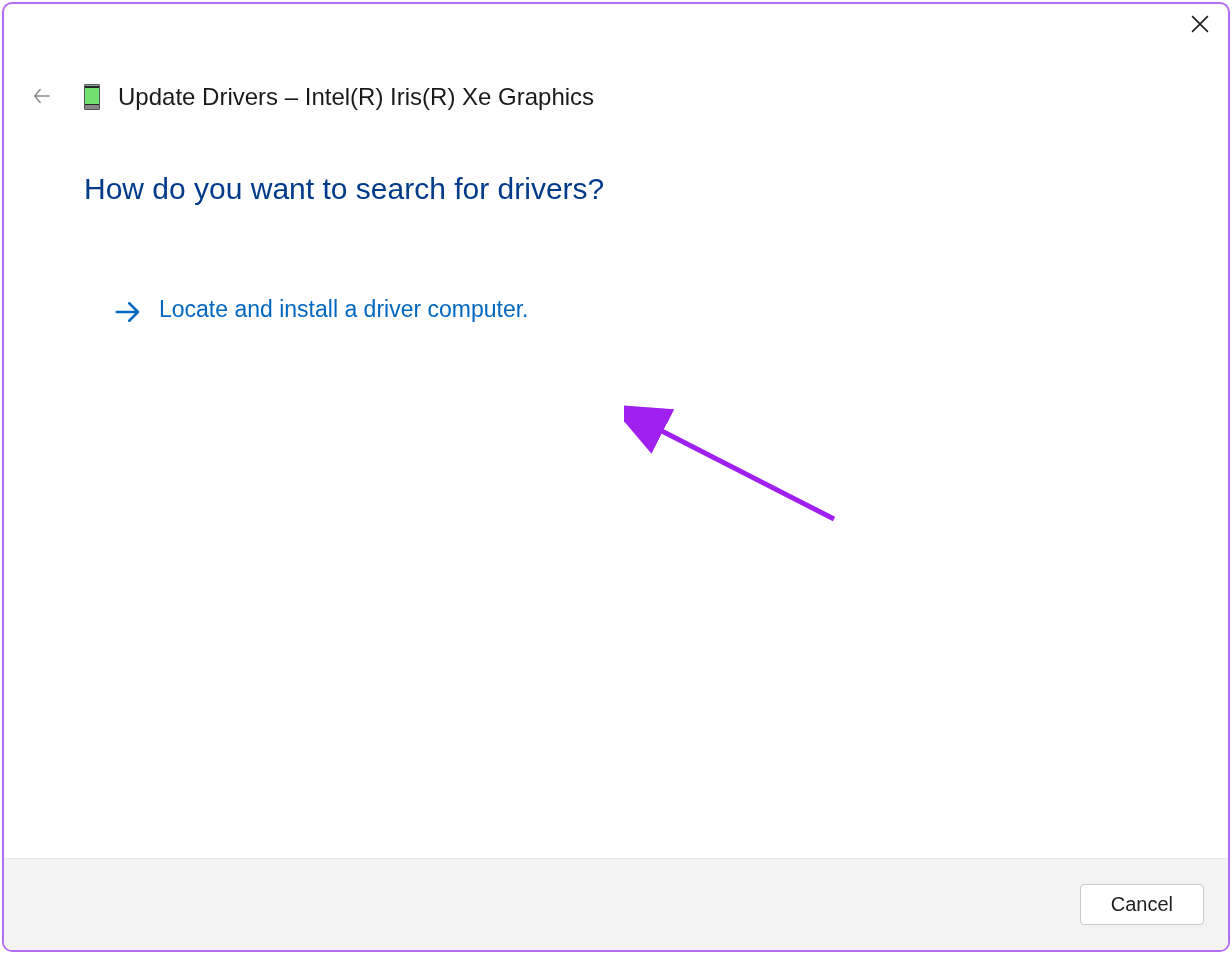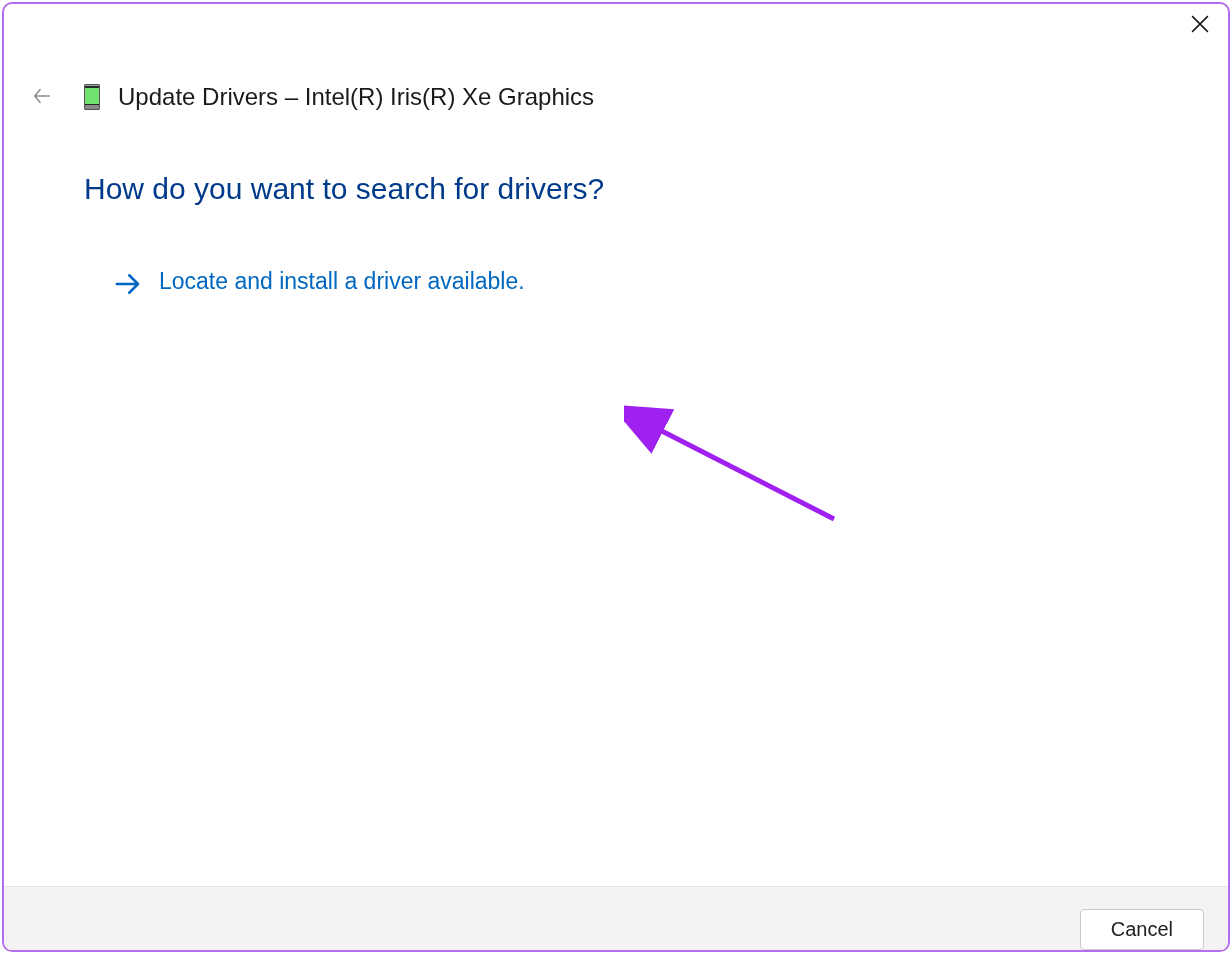--- a/index.html
+++ b/index.html
@@ -65,21 +65,21 @@
     font-weight: 400;
   }
   .content {
     padding: 60px 80px 0 80px;
     flex: 1;
   }
   .heading {
     font-size: 30px;
     color: #003a8a;
     font-weight: 400;
-    margin-bottom: 36px;
+    margin-bottom: 64px;
   }
   .option {
     border: 1px solid transparent;
     padding: 22px 28px 42px 28px;
     display: flex;
     gap: 14px;
     cursor: pointer;
     margin-bottom: 28px;
     width: 945px;
   }
@@ -101,26 +101,26 @@
     margin-bottom: 8px;
   }
   .option-desc {
     font-size: 23px;
     color: #0067c0;
     line-height: 1.4;
     font-weight: 400;
     max-width: 830px;
   }
   .footer {
-    height: 64px;
+    height: 92px;
     background: #f3f3f3;
     border-top: 1px solid #e6e6e6;
     display: flex;
     justify-content: flex-end;
-    align-items: flex-end;
+    align-items: center;
     padding: 0 24px;
     border-bottom-left-radius: 8px;
     border-bottom-right-radius: 8px;
   }
   .cancel-btn {
     background: #fff;
     border: 1px solid #c9c9c9;
     border-radius: 4px;
     padding: 8px 30px;
     font-size: 20px;
@@ -166,21 +166,21 @@
     <h1 class="heading">How do you want to search for drivers?</h1>
 
 
     <div class="option">
       <div class="arrow-icon">
         <svg viewBox="0 0 24 24" fill="none">
             <path d="M3 12 H20 M13 5 L20 12 L13 19" stroke="#0067c0" stroke-width="2" stroke-linecap="round" stroke-linejoin="round"></path>
           </svg>
       </div>
       <div class="option-body">
-        <div class="option-desc">Locate and install a driver available.</div>
+        <div class="option-desc">Locate and install a driver computer.</div>
       </div>
     </div>
   </div>
 
   <div class="footer">
     <button class="cancel-btn">Cancel</button>
   </div>
 
   <svg class="annotation-arrow" width="240" height="160">
     <defs>

